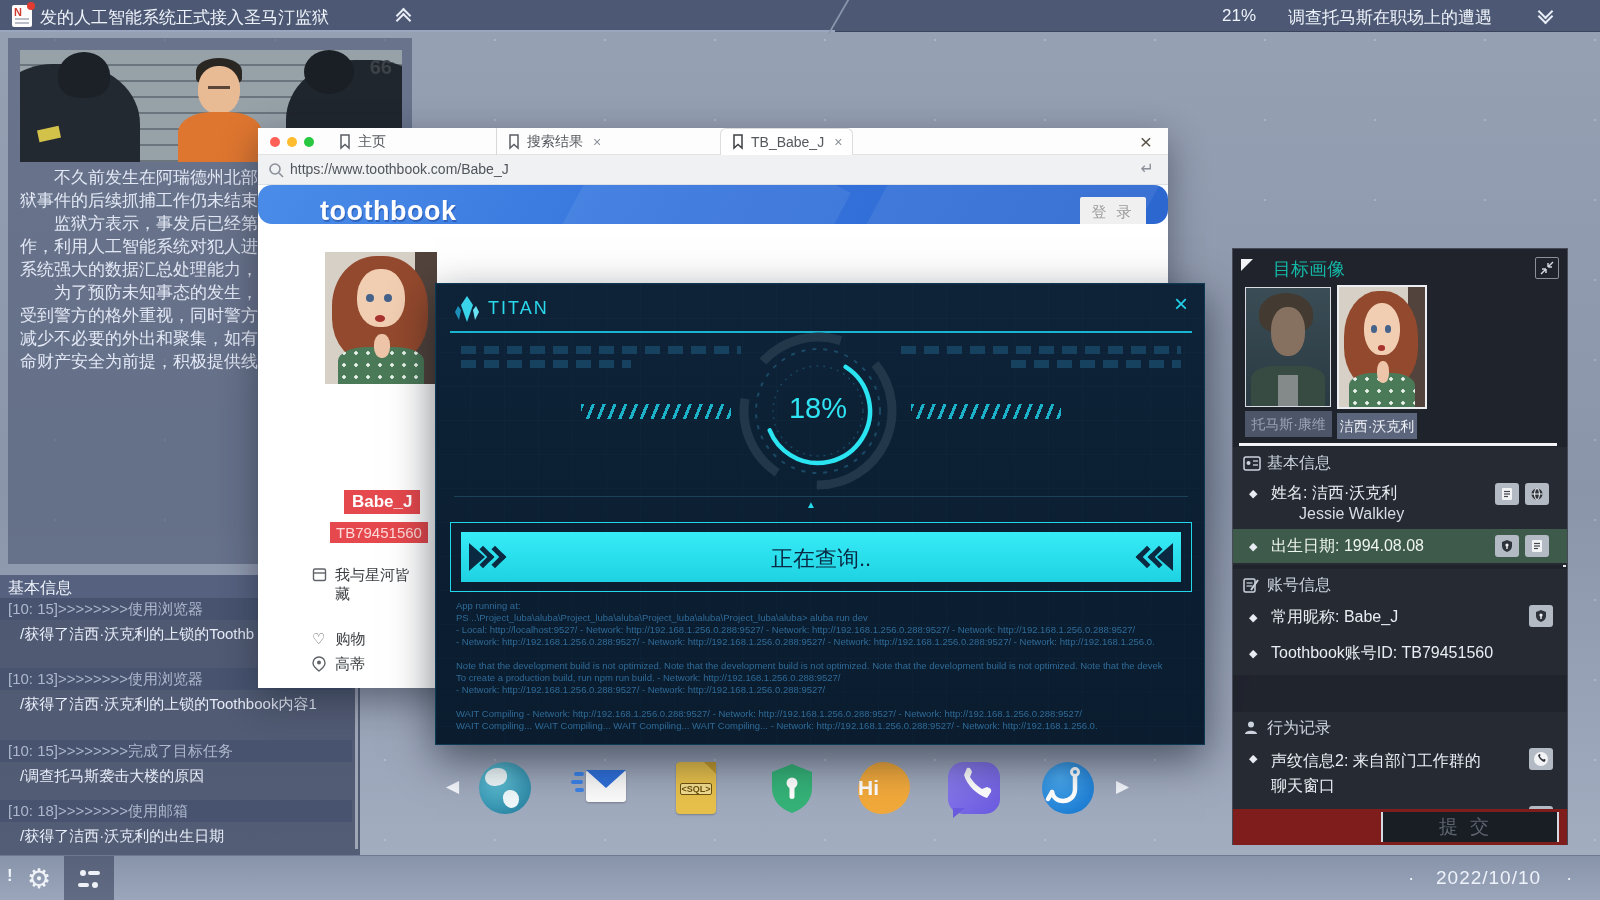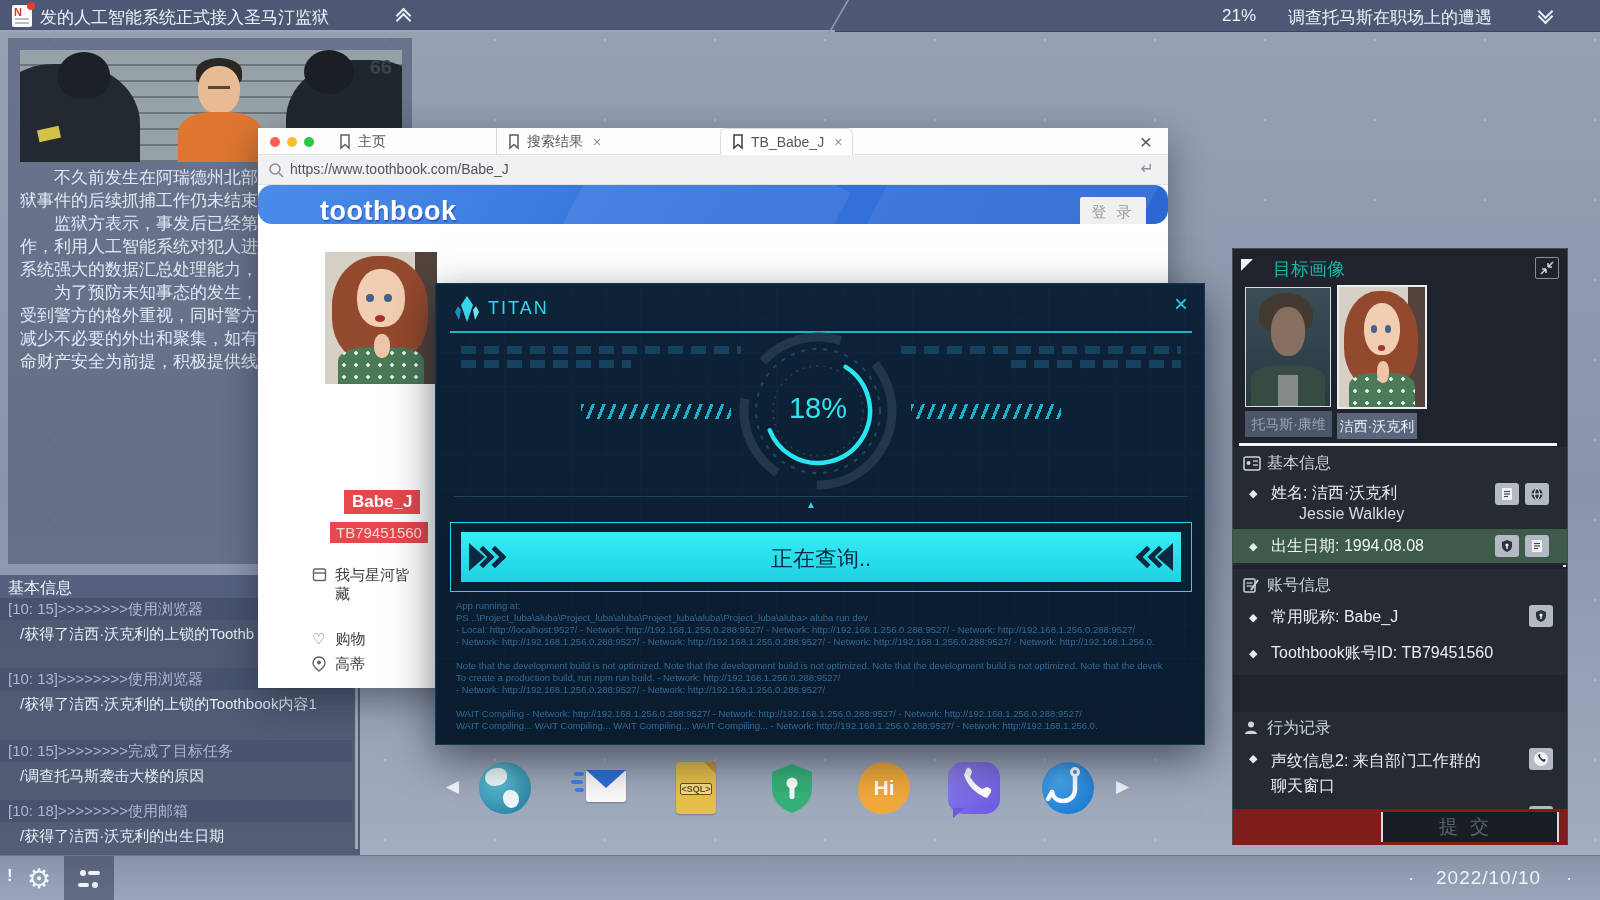--- a/index.html
+++ b/index.html
@@ -67,21 +67,21 @@
   .d-globe .land2 { position:absolute; left:24px; top:28px; width:16px; height:18px; background:#eef7f9; border-radius:45% 55% 50% 60%; }
   .d-mail .env { position:absolute; left:12px; top:8px; width:40px; height:32px; background:#fafafa; border-radius:3px; box-shadow:0 1px 2px rgba(0,0,0,.25); }
   .d-mail .flap { position:absolute; left:12px; top:8px; width:0; height:0; border-left:20px solid transparent; border-right:20px solid transparent; border-top:18px solid #2f6fd8; }
   .d-mail .s1,.d-mail .s2,.d-mail .s3 { position:absolute; height:4px; background:#3b82e8; border-radius:2px; }
   .d-mail .s1 { left:0; top:10px; width:10px; } .d-mail .s2 { left:-3px; top:18px; width:12px; } .d-mail .s3 { left:1px; top:26px; width:9px; }
   .d-sql { width:40px; height:52px; background:#e7c04b; border-radius:4px; box-shadow:0 1px 2px rgba(0,0,0,.25); }
   .d-sql .fold { position:absolute; right:0; top:0; width:0; height:0; border-left:12px solid transparent; border-top:12px solid #c49b2e; }
   .d-sql .lbl { position:absolute; left:4px; top:21px; width:32px; text-align:center; font-size:9px; font-weight:bold;
     color:#6d5210; border:1px solid #6d5210; border-radius:2px; background:#f3dd8f; }
   .d-hi { background:#f2a93b; border-radius:48% 52% 55% 45% / 55% 48% 52% 45%;
-    display:flex; align-items:center; justify-content:center; color:#fff; font-weight:bold; font-size:21px; }
+    display:flex; align-items:center; justify-content:flex-start; color:#fff; font-weight:bold; font-size:21px; }
   .d-phone { background:linear-gradient(140deg,#8f80ee,#6a5ae0); border-radius:15px; }
   .d-phone .tail { position:absolute; left:5px; bottom:-4px; width:0; height:0; border-top:10px solid #6a5ae0; border-right:12px solid transparent; }
   .d-hook { border-radius:50%; background:radial-gradient(circle at 35% 30%, #4aa9ee, #1f7fd4 75%); }
 
   
   .bottombar { position:absolute; left:0; top:855px; width:1600px; height:45px;
     background:linear-gradient(180deg,#8894aa,#9ba6bb); border-top:1px solid #6d7990; color:#eef2fa; }
   .bottombar .alert { position:absolute; left:7px; top:10px; font-weight:bold; font-size:17px; }
   .gear-box { position:absolute; left:16px; top:0; width:46px; height:45px; display:flex; align-items:center; justify-content:center; font-size:27px; color:#f0f3f8; }
   .task-box { position:absolute; left:64px; top:0; width:50px; height:45px; background:rgba(40,50,75,.5); display:flex; align-items:center; justify-content:center; }

